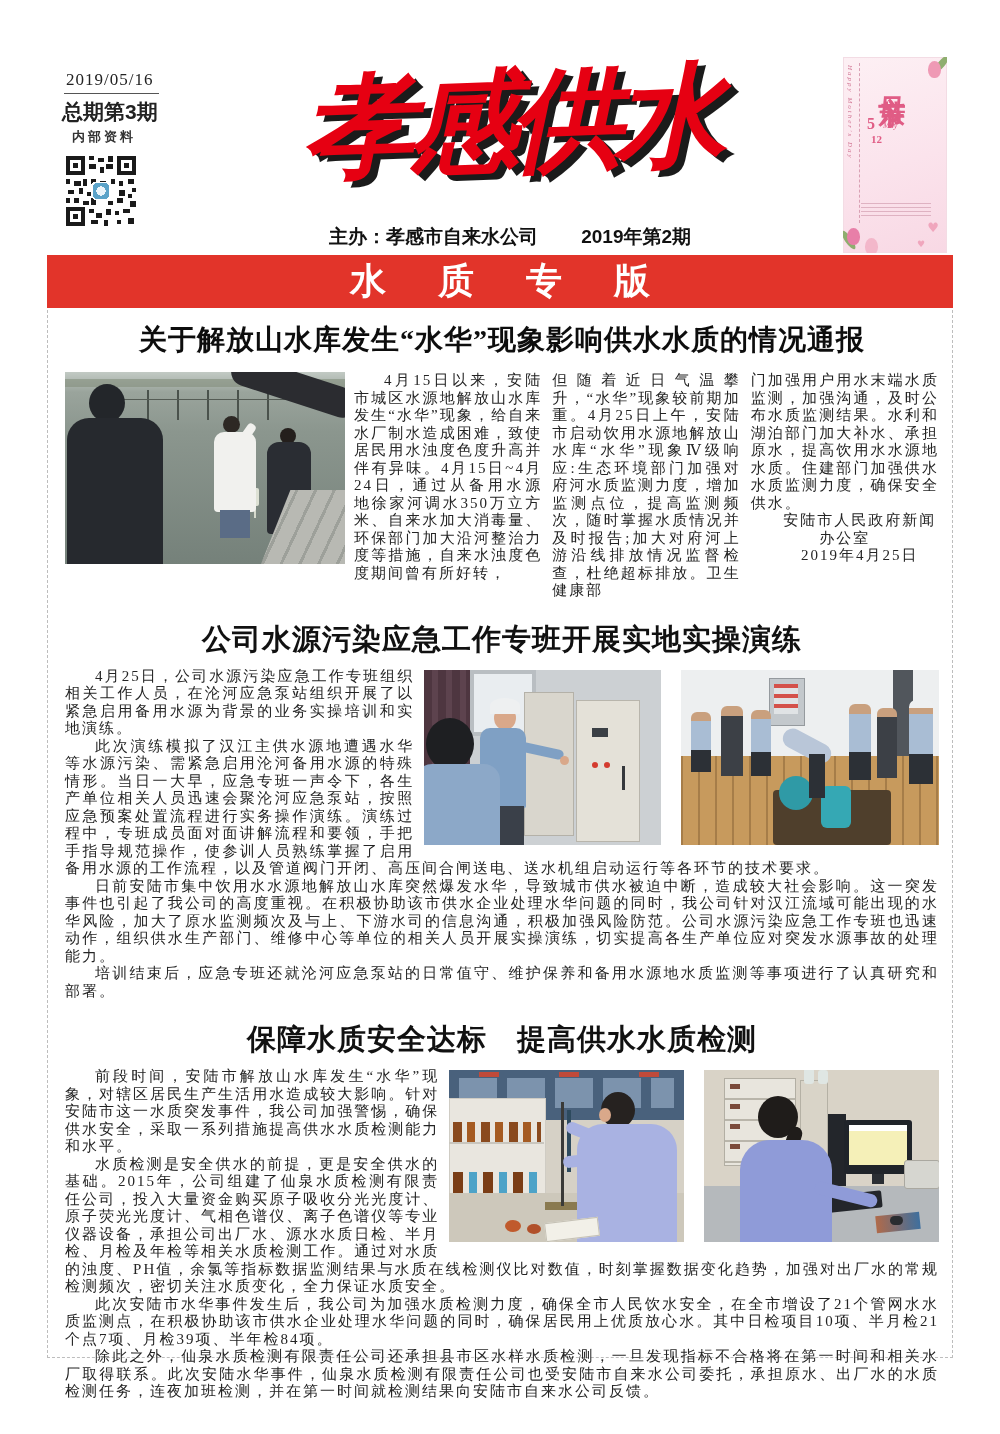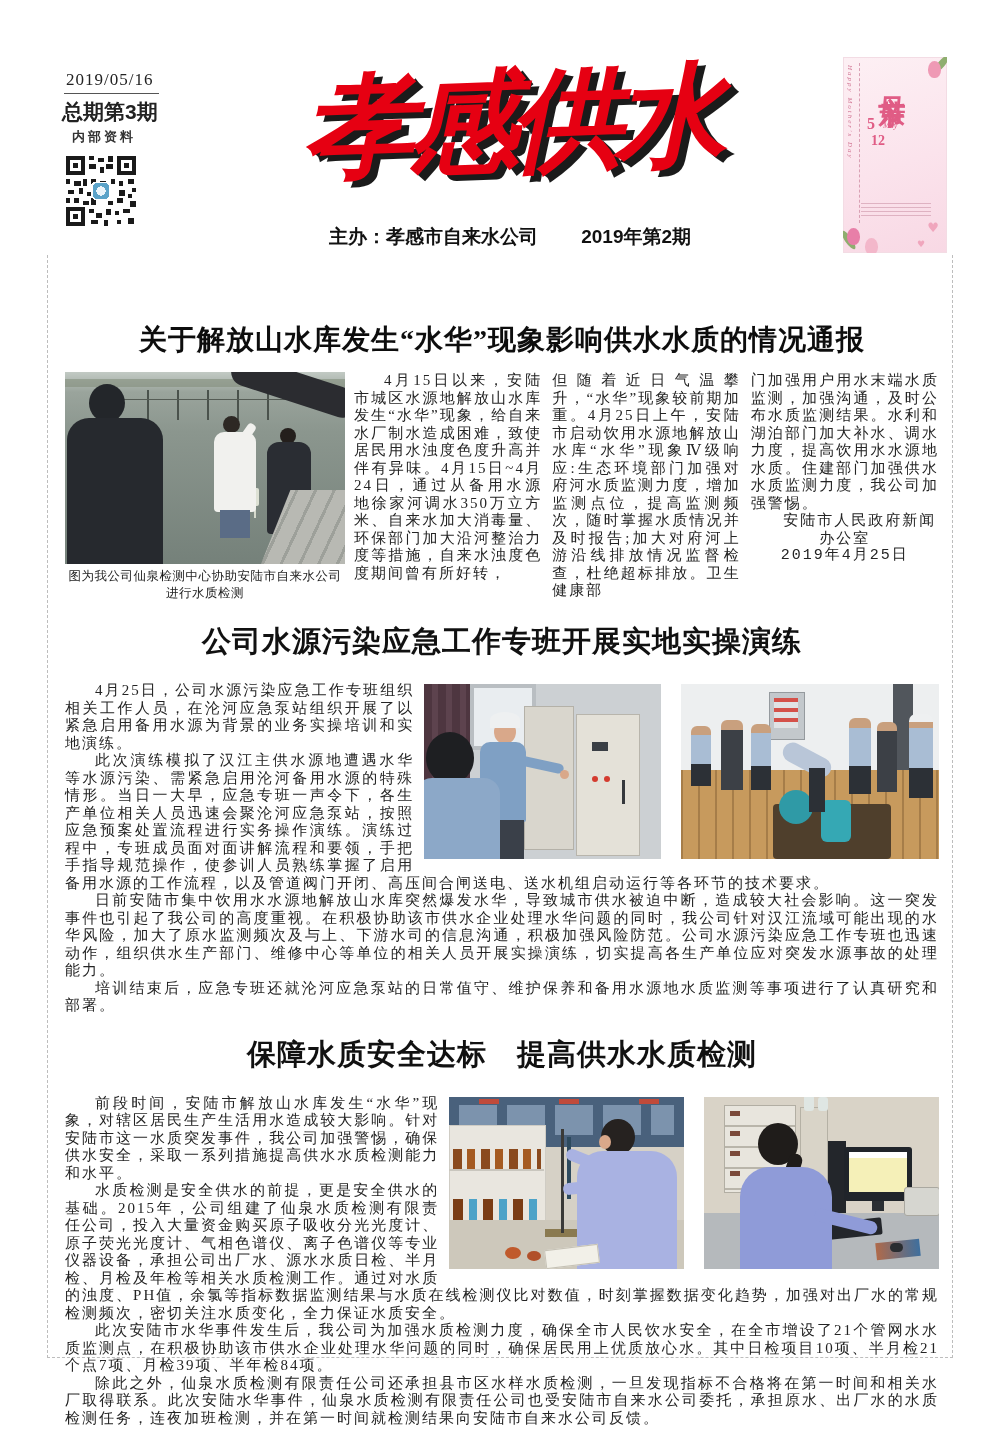--- a/index.html
+++ b/index.html
@@ -27,21 +27,21 @@
   .poster{left:843px;top:57px;width:104px;height:196px;overflow:hidden;
           background:linear-gradient(160deg,#fdf0f4 0%,#fbe3ec 55%,#f8d8e4 100%);
           box-shadow:0 0 0 1px #f3dce4 inset;}
   .poster .vtext{position:absolute;left:3px;top:8px;writing-mode:vertical-rl;
           font-size:7px;letter-spacing:2px;color:#d27a97;font-style:italic;}
   .poster .vline{position:absolute;left:16px;top:6px;height:160px;border-left:1px dashed #d9a0b4;}
   .poster .big{position:absolute;left:34px;top:18px;writing-mode:vertical-rl;
           font-size:27px;line-height:30px;font-weight:bold;color:#e05c85;letter-spacing:2px;}
   .poster .d5{position:absolute;left:24px;top:58px;font-size:16px;font-weight:bold;color:#e05c85;}
   .poster .dm{position:absolute;left:40px;top:64px;font-size:8px;font-style:italic;color:#e05c85;}
-  .poster .d12{position:absolute;left:28px;top:76px;font-size:14px;font-weight:bold;color:#e05c85;}
+  .poster .d12{position:absolute;left:28px;top:76px;font-size:11px;font-weight:bold;color:#e05c85;}
   .poster .slash{position:absolute;left:34px;top:60px;width:16px;height:1.5px;background:#e05c85;transform:rotate(-55deg);}
   .poster .tiny{position:absolute;left:18px;top:146px;width:70px;height:16px;
           background:repeating-linear-gradient(180deg,#d8a7b8 0 1px,transparent 1px 4px);opacity:.8;}
   .poster .tulip{position:absolute;width:13px;height:17px;border-radius:50% 50% 45% 45%;}
   .poster .leaf{position:absolute;width:7px;height:22px;border-radius:50%;background:#8fae6f;}
   .poster .heart{position:absolute;color:#f0a6bd;font-size:13px;font-family:"DejaVu Sans",sans-serif;}
 
   
   .frame{left:47px;top:255px;width:906px;height:1103px;box-sizing:border-box;
          border-left:1px dashed #bdbdbd;border-right:1px dashed #bdbdbd;border-bottom:1px dashed #bdbdbd;
@@ -59,23 +59,23 @@
 
   
   .body-txt{font-size:15px;line-height:17.5px;letter-spacing:2px;color:#242424;text-align:justify;}
   .body-txt p{margin:0;text-indent:2em;}
   .a1row{display:flex;margin-top:13px;}
   .a1left{width:280px;flex:0 0 280px;}
   .caption{margin-top:4px;font-size:12.5px;letter-spacing:.5px;text-align:center;color:#1d1d1d;}
   .a1cols{flex:1;display:flex;gap:10px;margin-left:9px;}
   .a1col{flex:1;}
   .sig{margin-top:42px;text-align:center;text-indent:0;}
-  .sigd{text-align:left;text-indent:0;font-family:Liberation Mono, monospace;}
-
-  .flow{margin-top:20px;}
+  .sigd{text-align:center;text-indent:0;}
+
+  .flow{margin-top:8px;}
   .flow .photos{float:right;margin:2px 0 8px 10px;}
   .ph{display:inline-block;vertical-align:top;position:relative;overflow:hidden;background:#888;}
   .ph + .ph{margin-left:14px;}
 
   
   .p1{width:280px;height:192px;background:linear-gradient(180deg,#c2cac4 0,#9aa49c 20px,#8b968e 60px,#75817a 192px);}
   .p2{width:237px;height:175px;background:#ccd0d3;}
   .p3{width:258px;height:175px;background:#edeff0;}
   .p4{width:235px;height:172px;background:#d6d1c6;}
   .p5{width:235px;height:172px;background:#d9d3c7;}
@@ -165,20 +165,21 @@
     <span class="leaf" style="right:2px;top:-4px;transform:rotate(40deg);"></span>
     <span class="tulip" style="right:6px;top:4px;background:#ef9ab5;"></span>
     <span class="leaf" style="left:2px;bottom:2px;transform:rotate(-35deg);"></span>
     <span class="tulip" style="left:4px;bottom:8px;background:#e87fa8;"></span>
     <span class="tulip" style="left:22px;bottom:-2px;background:#f3b7ca;"></span>
     <span class="heart" style="right:8px;bottom:18px;">♥</span>
     <span class="heart" style="right:22px;bottom:4px;font-size:9px;">♥</span>
   </div>
 
   <div class="abs frame">
+    <div class="banner">水质专版</div>
     <div class="content">
 
       <div>
         <div class="h1a">关于解放山水库发生“水华”现象影响供水水质的情况通报</div>
         <div class="a1row">
           <div class="a1left">
             <div class="ph p1">
               <span class="s" style="left:0;top:7px;width:280px;height:8px;background:#86917f;opacity:.65;"></span>
               <span class="s" style="left:52px;top:18px;width:180px;height:30px;background:repeating-linear-gradient(90deg,#4a524c 0 2px,transparent 2px 30px);"></span>
               <span class="s" style="left:50px;top:27px;width:185px;height:1px;background:#555c55;"></span>
@@ -188,31 +189,30 @@
               <span class="s" style="left:189px;top:70px;width:2px;height:76px;background:#d6dacd;"></span>
               <span class="s" style="left:185px;top:116px;width:9px;height:18px;background:#dde1d4;border-radius:2px;"></span>
               <span class="s" style="left:158px;top:44px;width:17px;height:17px;border-radius:50%;background:#2d2824;"></span>
               <span class="s" style="left:176px;top:50px;width:9px;height:28px;background:#f1f1ee;border-radius:4px;transform:rotate(35deg);"></span>
               <span class="s" style="left:149px;top:60px;width:42px;height:80px;background:#f1f1ee;border-radius:10px 10px 4px 4px;"></span>
               <span class="s" style="left:155px;top:138px;width:30px;height:28px;background:#5a6c86;"></span>
               <span class="s" style="left:215px;top:56px;width:16px;height:16px;border-radius:50%;background:#241f1c;"></span>
               <span class="s" style="left:202px;top:70px;width:44px;height:92px;background:#2a2d33;border-radius:12px 12px 4px 4px;"></span>
               <span class="s" style="left:196px;top:118px;width:84px;height:74px;background:repeating-linear-gradient(115deg,#b8b9b3 0 14px,#9da09a 14px 17px);clip-path:polygon(35% 0,100% 0,100% 100%,0 100%);"></span>
             </div>
-            <div class="caption">图为我公司仙泉检测中心协助安陆市自来水公司进行水质检测</div>
           </div>
           <div class="a1cols body-txt">
             <div class="a1col">
                 <p>4月15日以来，安陆市城区水源地解放山水库发生“水华”现象，给自来水厂制水造成困难，致使居民用水浊度色度升高并伴有异味。4月15日~4月24日，通过从备用水源地徐家河调水350万立方米、自来水加大消毒量、环保部门加大沿河整治力度等措施，自来水浊度色度期间曾有所好转，</p>
               </div>
             <div class="a1col">
                 <p style="text-indent:0;">但随着近日气温攀升，“水华”现象较前期加重。4月25日上午，安陆市启动饮用水源地解放山水库“水华”现象Ⅳ级响应:生态环境部门加强对府河水质监测力度，增加监测点位，提高监测频次，随时掌握水质情况并及时报告;加大对府河上游沿线排放情况监督检查，杜绝超标排放。卫生健康部</p>
               </div>
             <div class="a1col">
-              <p style="text-indent:0;">门加强用户用水末端水质监测，加强沟通，及时公布水质监测结果。水利和湖泊部门加大补水、调水力度，提高饮用水水源地水质。住建部门加强供水水质监测力度，我公司加强警惕。</p>
+              <p style="text-indent:0;">门加强用户用水末端水质监测，加强沟通，及时公布水质监测结果。水利和湖泊部门加大补水、承担原水，提高饮用水水源地水质。住建部门加强供水水质监测力度，确保安全供水。</p>
               <p class="sig">安陆市人民政府新闻办公室</p>
               <p class="sigd">2019年4月25日</p>
             </div>
           </div>
         </div>
       </div>
 
       <div>
         <div class="h2a">公司水源污染应急工作专班开展实地实操演练</div>
         <div class="flow body-txt">

